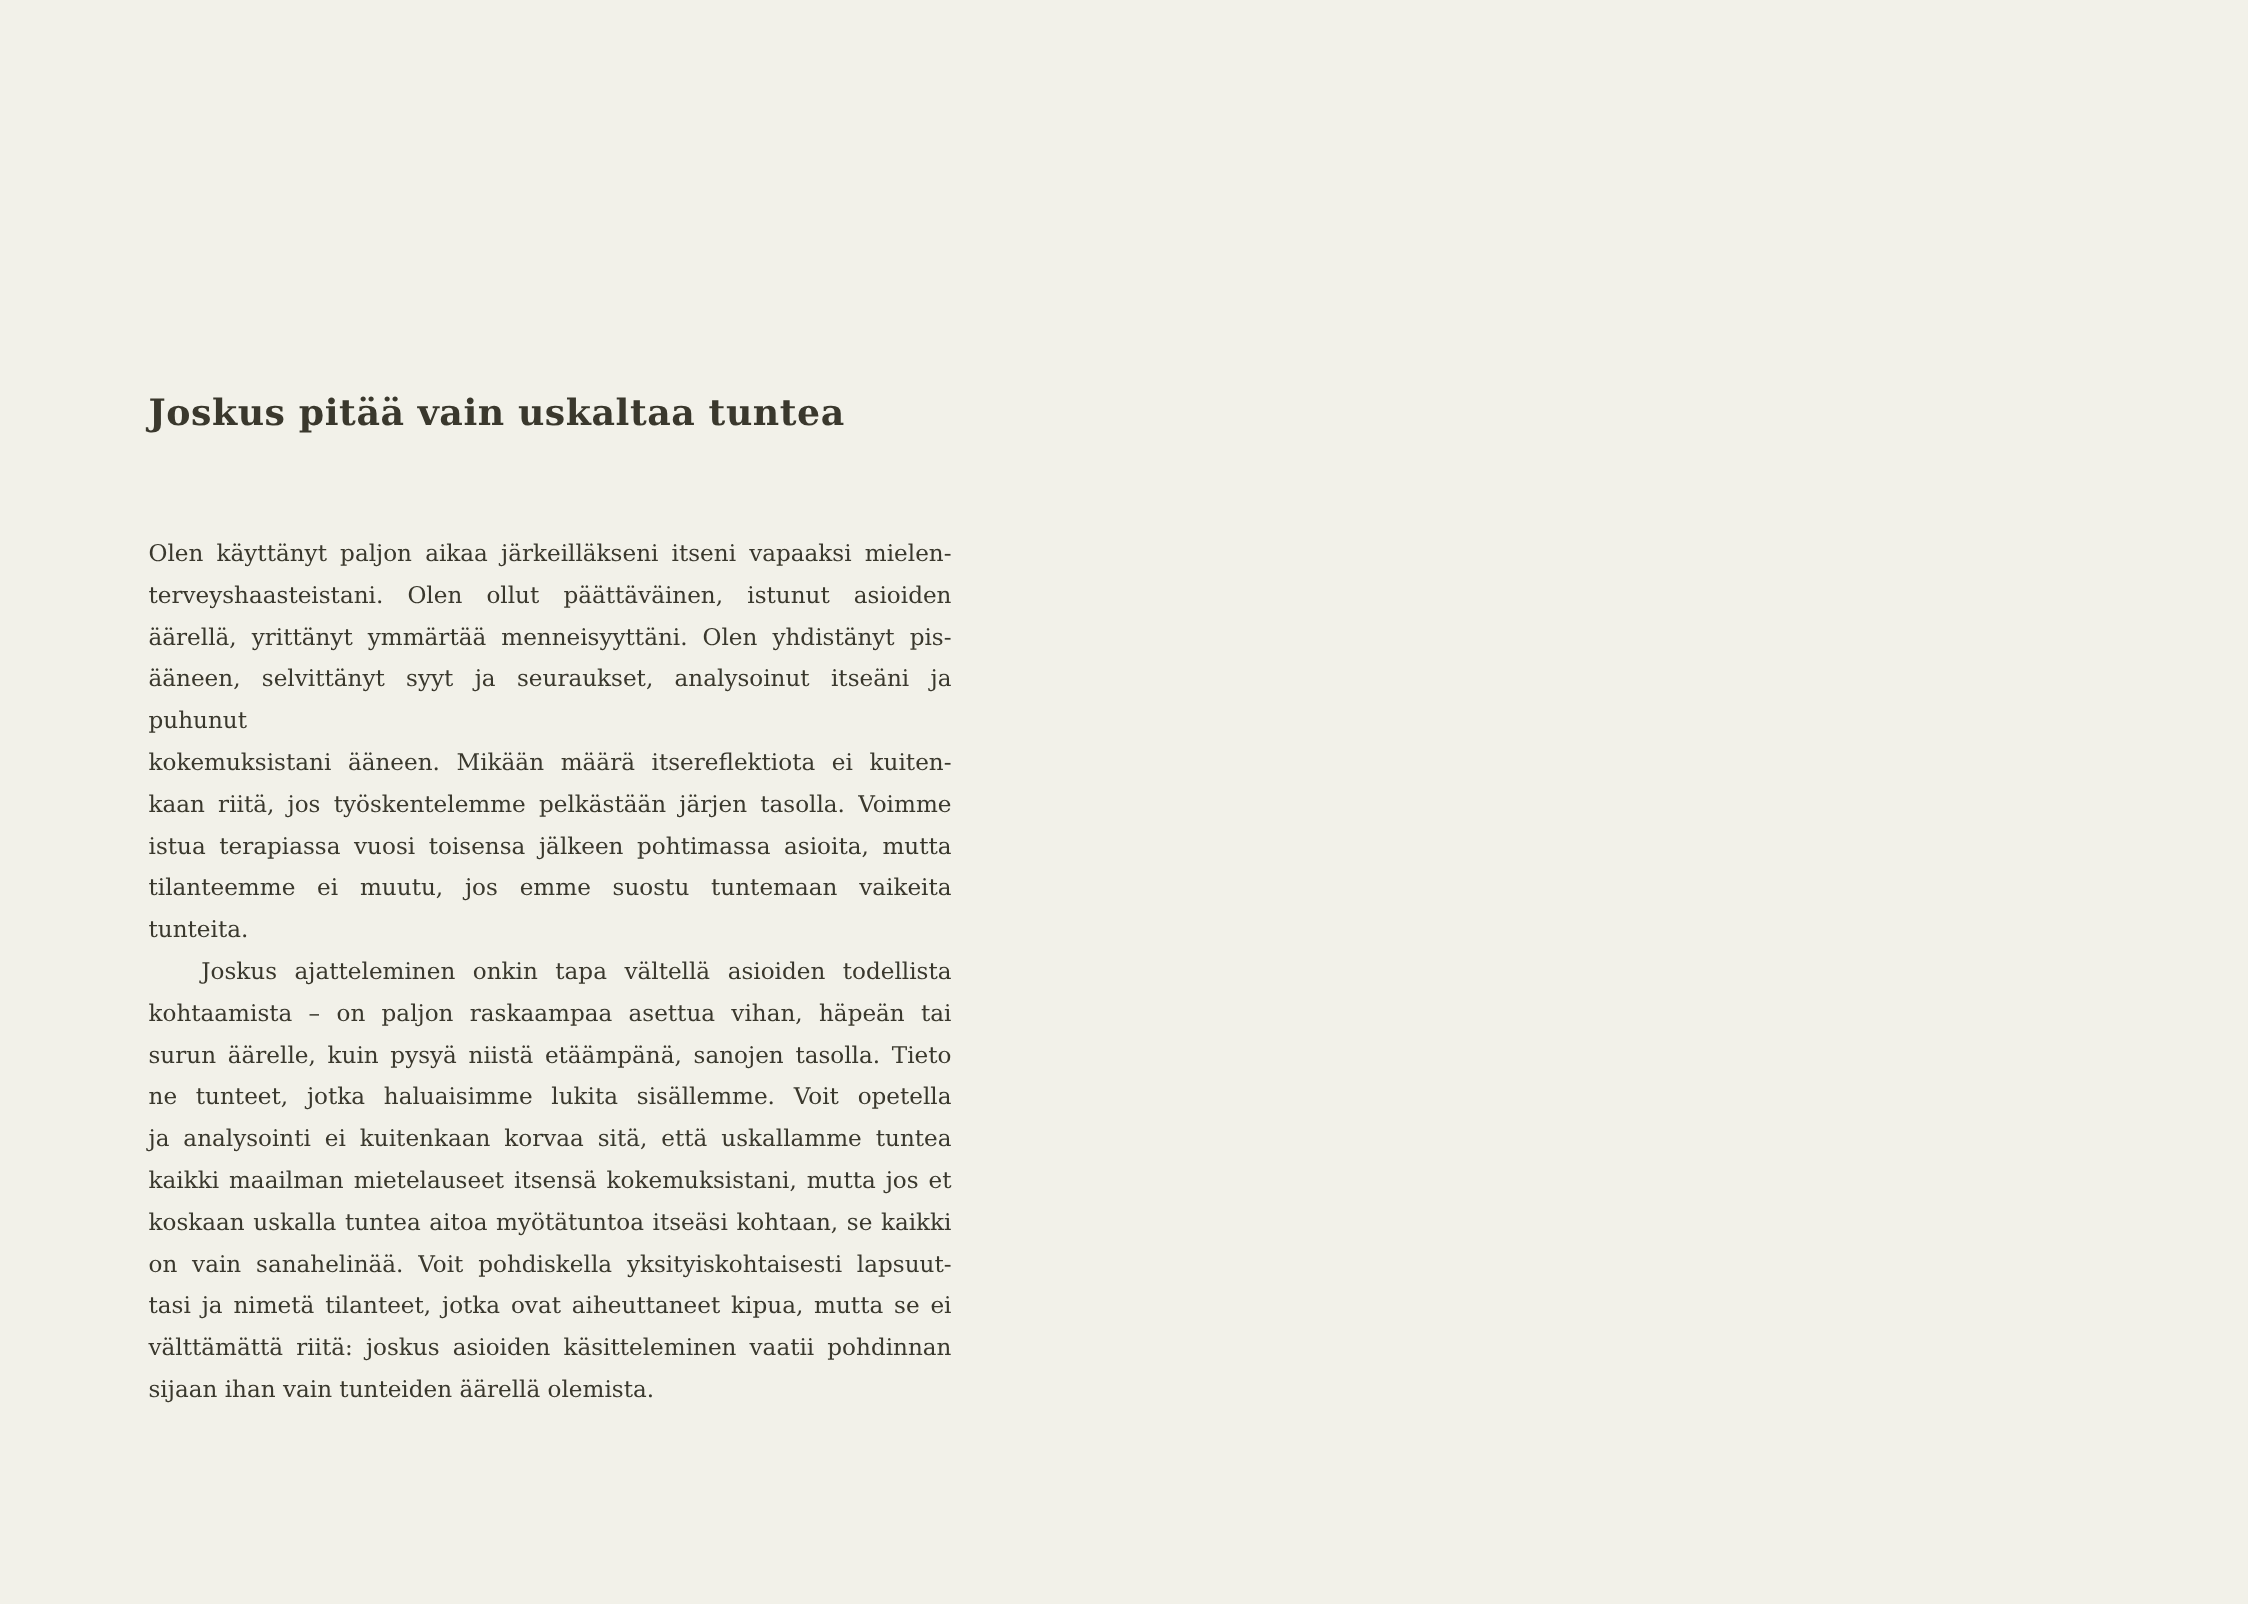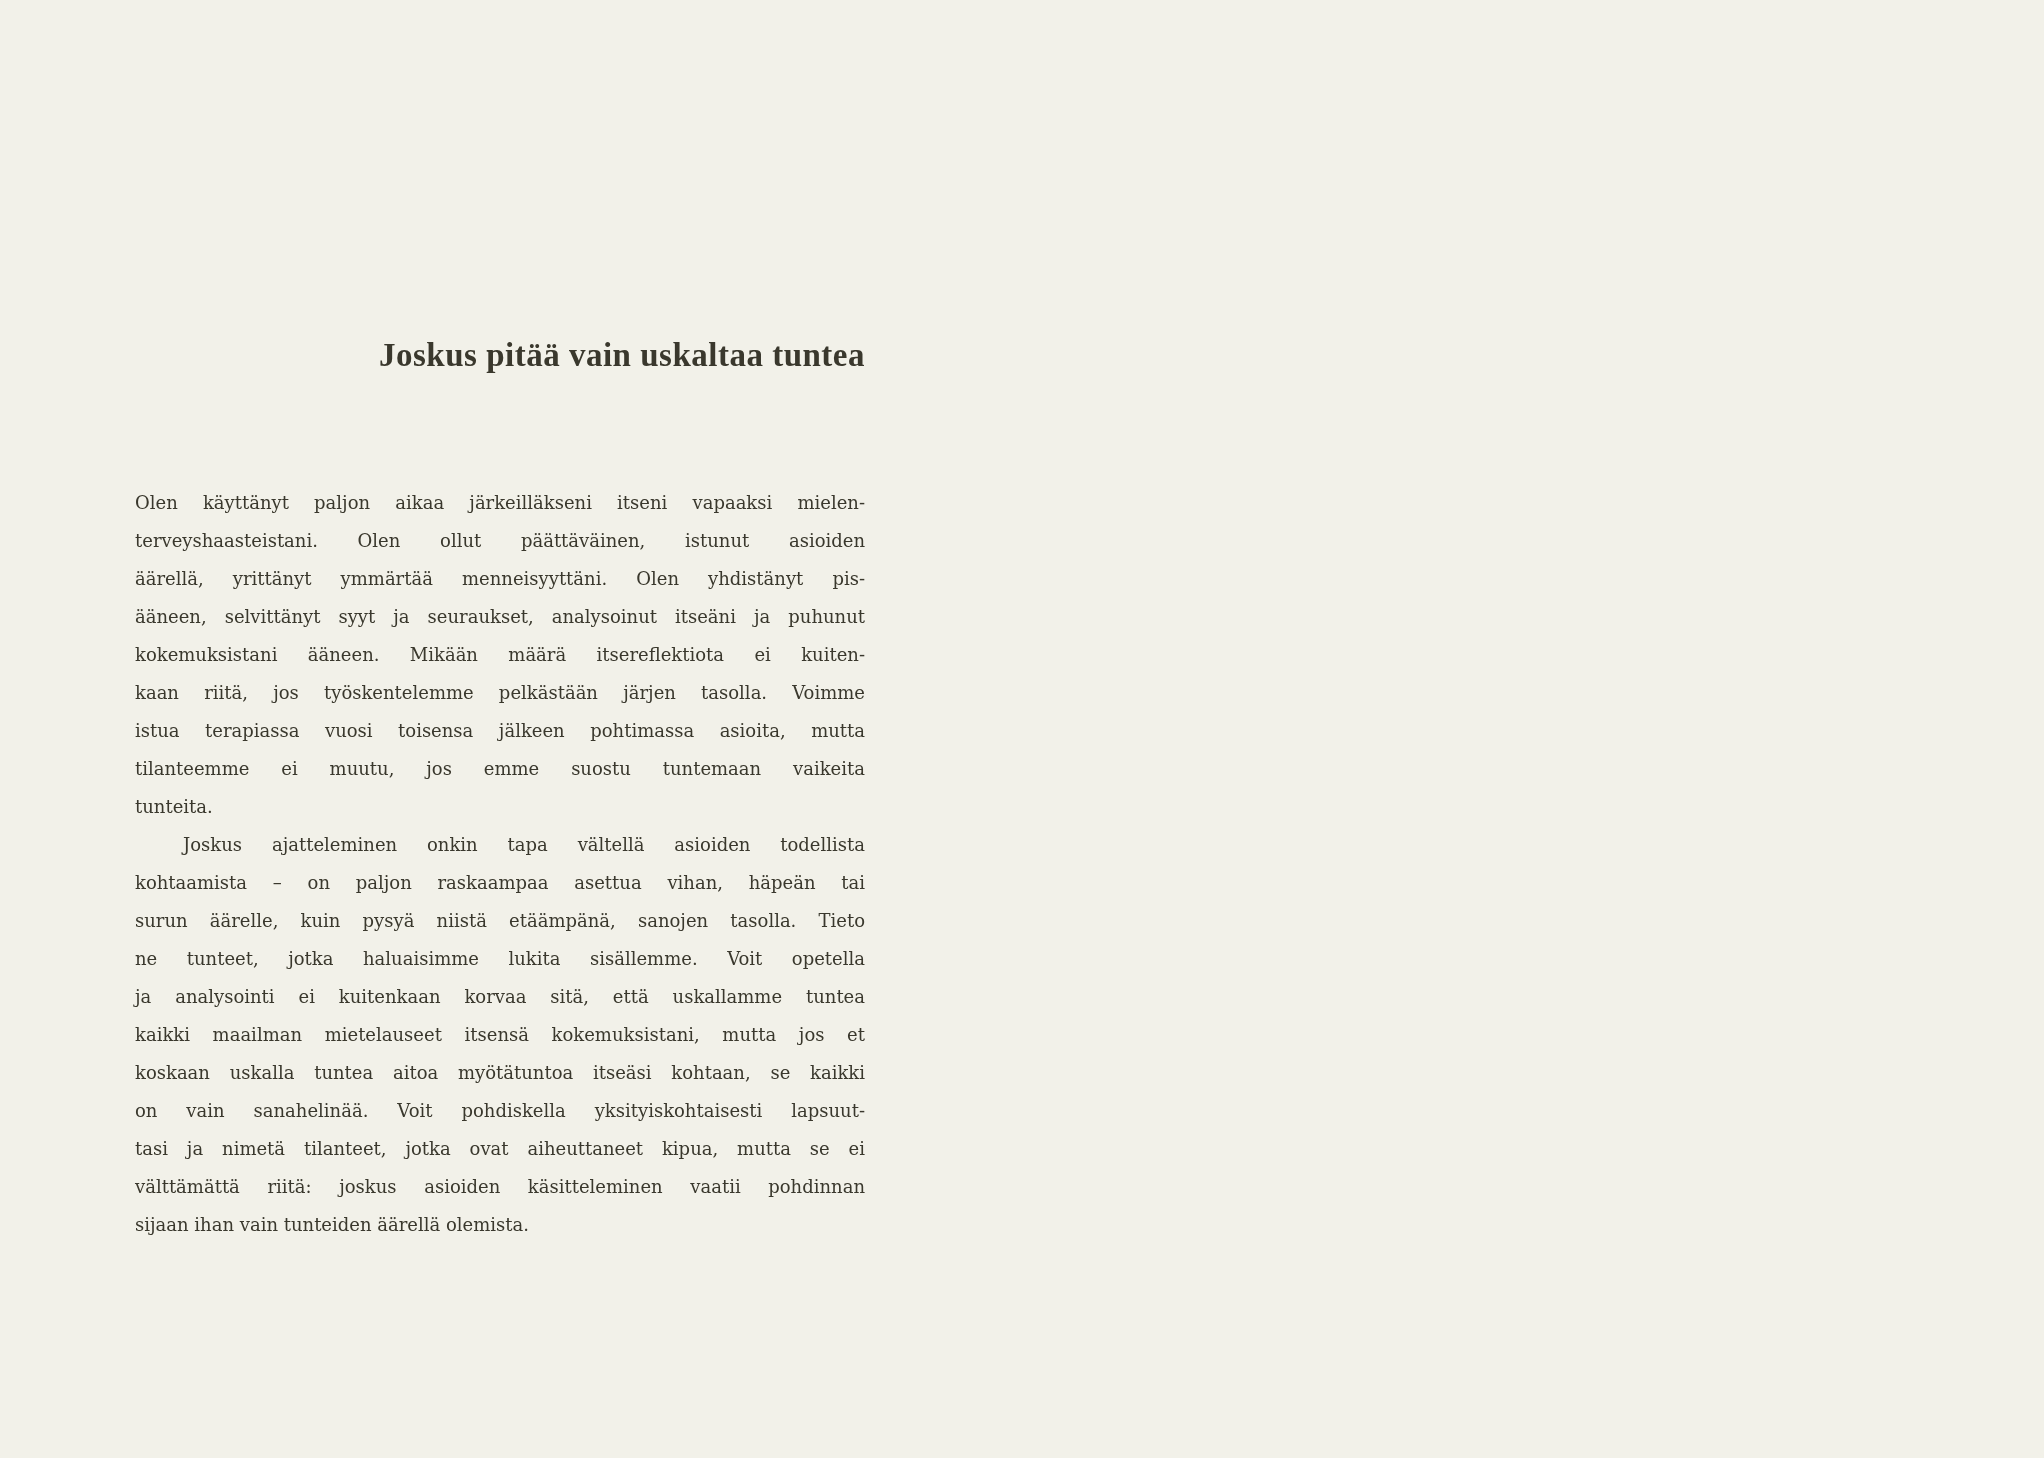--- a/index.html
+++ b/index.html
@@ -20,33 +20,32 @@
     top: 0;
     width: 1022px;
     height: 1458px;
   }
   #left-page  { left: 0; }
   #right-page { left: 1022px; }
 
   .chapter-title {
     position: absolute;
     left: 135px;
-    top: 312px;
+    top: 332px;
     width: 730px;
-    text-align: right;
+    text-align: left;
     font-size: 33px;
     line-height: 42px;
     letter-spacing: 0.5px;
-    font-family: Liberation Serif, serif;
   }
 
   .body-column {
     position: absolute;
     width: 730px;
-    font-size: 18px;
+    font-size: 21px;
   }
   #left-body  { left: 135px;  top: 484px; }
 
   .para { margin: 0; }
   .line {
     line-height: 38px;
     text-align: justify;
     text-align-last: justify;
     white-space: normal;
   }

